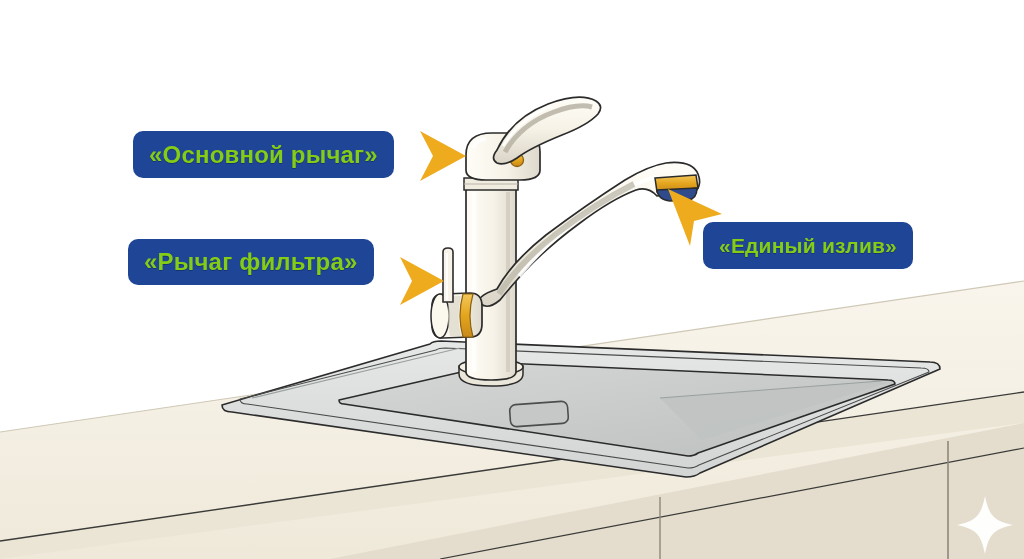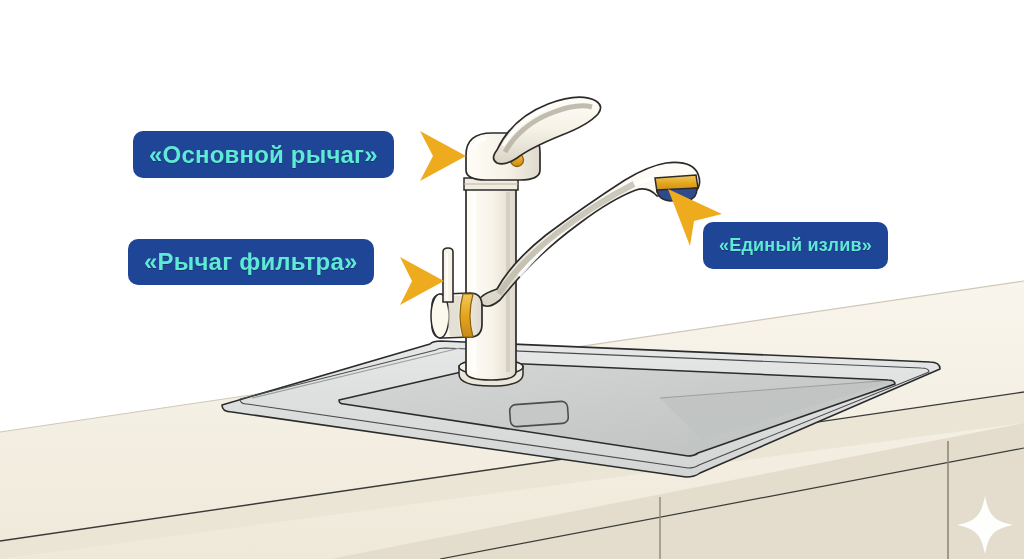--- a/index.html
+++ b/index.html
@@ -21,21 +21,21 @@
     top: 0;
     width: 1024px;
     height: 559px;
   }
   .callout {
     position: absolute;
     display: flex;
     align-items: center;
     justify-content: center;
     background: #1f4596;
-    color: #5eead4;
+    color: #84cc16;
     border-radius: 10px;
     font-weight: bold;
     letter-spacing: 0.2px;
     white-space: nowrap;
     box-sizing: border-box;
     padding: 0 16px;
     text-shadow: 0 1px 0 rgba(0,0,0,0.25);
   }
   #callout-main-lever {
     left: 133px;
@@ -46,21 +46,21 @@
   #callout-filter-lever {
     left: 128px;
     top: 239px;
     height: 46px;
     font-size: 24px;
   }
   #callout-single-spout {
     left: 703px;
     top: 222px;
     height: 47px;
-    font-size: 18px;
+    font-size: 21px;
   }
 </style>
 </head>
 <body>
 
 <div id="stage">
 
   <svg id="scene" viewBox="0 0 1024 559">
     <defs>
       <linearGradient id="gradCounterTop" x1="0" y1="0" x2="0" y2="1">

